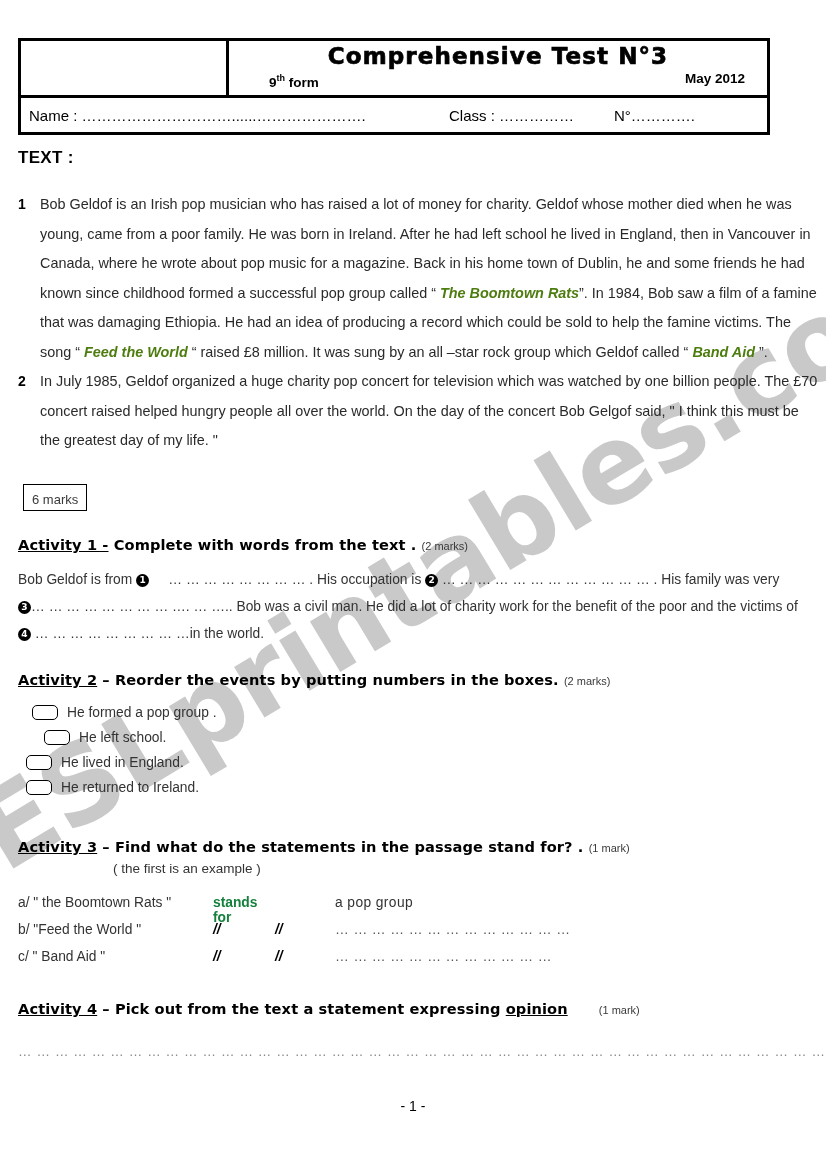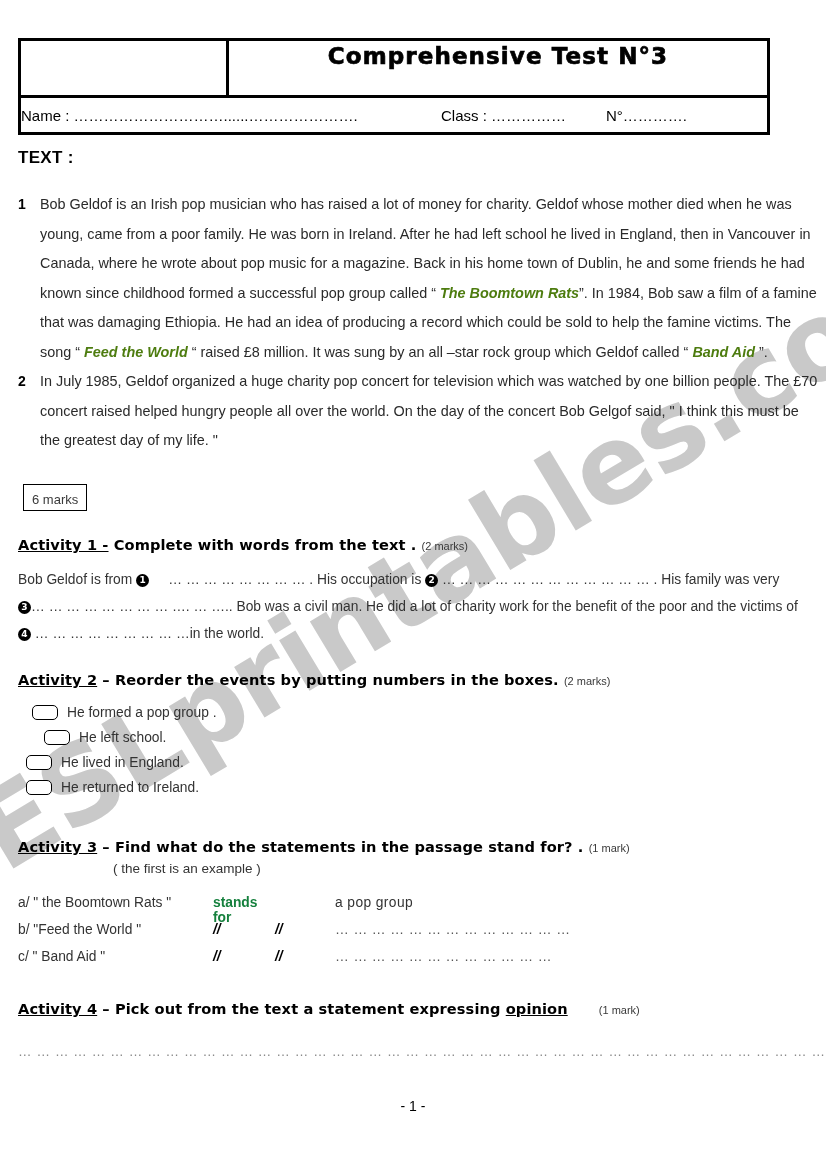--- a/index.html
+++ b/index.html
@@ -82,20 +82,21 @@
     padding: 1px 22px 0 40px;
     font-size: 13.5px;
     font-weight: bold;
     line-height: 15px;
   }
   .sub-row sup { font-size: 9px; }
   .hdr-bottom {
     height: 34px;
     display: flex;
     align-items: center;
+    padding-left: 8px;
     font-size: 15px;
   }
   .hdr-bottom .fld-name { width: 420px; white-space: nowrap; }
   .hdr-bottom .fld-class { width: 165px; white-space: nowrap; }
   .hdr-bottom .fld-num { white-space: nowrap; }
   .dots { letter-spacing: 0px; }
 
   
   .txt-label {
     position: absolute;
@@ -264,20 +265,24 @@
 </head>
 <body>
 
 <div id="page">
 
   <div class="hdr">
     <div class="hdr-top">
       <div class="hdr-left"></div>
       <div class="hdr-right">
         <div class="exam-title">Comprehensive Test N°3</div>
+        <div class="sub-row">
+          <div><span>9</span><sup>th</sup> <span>form</span></div>
+          <div>May 2012</div>
+        </div>
       </div>
     </div>
     <div class="hdr-bottom">
       <div class="fld-name">
         <span>Name :</span>
         <span class="dots">…………………………......………………….</span>
       </div>
       <div class="fld-class">
         <span>Class :</span>
         <span class="dots">……………</span>

